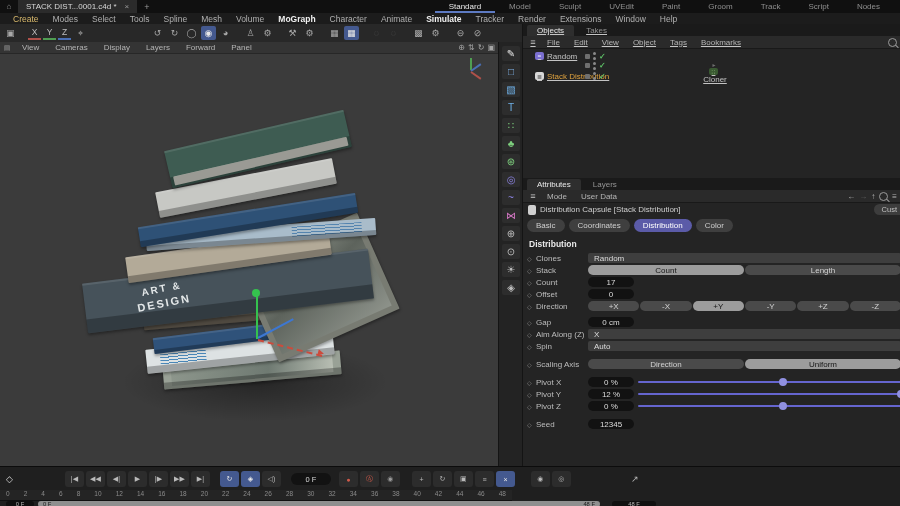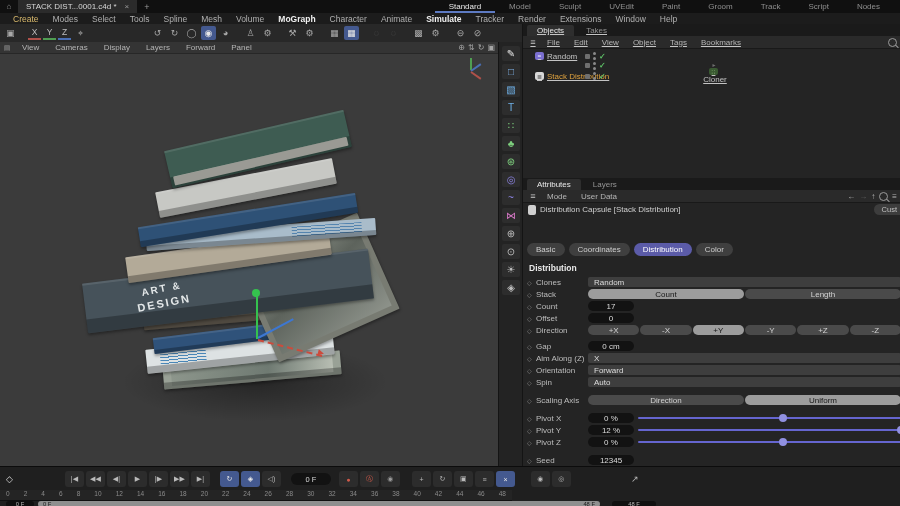--- a/index.html
+++ b/index.html
@@ -98,21 +98,21 @@
   .tsq{width:5px;height:5px;background:#6f6f6f;border-radius:1px;display:inline-block;}
   .tdots{width:3px;height:8px;position:relative;display:inline-block;}
   .tdots::before,.tdots::after{content:"";position:absolute;left:0;width:3px;height:3px;border-radius:50%;background:#8a8a8a;}
   .tdots::before{top:0;} .tdots::after{bottom:0;}
   .ocheck{color:#5fc468;font-weight:bold;font-size:8px;}
   
   #attr{position:absolute;left:0;top:154px;width:378px;}
   .objtitle{height:13px;display:flex;align-items:center;gap:4px;padding-left:5px;color:#cfcfcf;font-size:8px;position:relative;}
   .capsule{width:8px;height:10px;background:#d0d0d0;border-radius:2px;display:inline-block;}
   .custombtn{position:absolute;right:-4px;top:1px;background:#3d3d3d;border-radius:6px;padding:1px 8px;color:#c0c0c0;font-size:7.5px;}
-  .chips{display:flex;gap:4px;padding:3px 4px;margin-top:24px;}
+  .chips{display:flex;gap:4px;padding:3px 4px;}
   .chips span{background:#3f3f3f;border-radius:7px;padding:2px 9px;font-size:8px;color:#cfcfcf;}
   .chips span.active{background:#5b5ba8;color:#fff;}
   .asection{padding:4px 0 3px 6px;color:#e9e9e9;font-weight:bold;font-size:8.5px;}
   .arow{height:12px;display:flex;align-items:center;padding-left:4px;}
   .dia{color:#8f8f8f;font-size:6px;width:9px;}
   .albl{width:52px;color:#bdbdbd;font-size:8px;}
   .ctl{flex:1;display:flex;align-items:center;margin-right:0;}
   .dd{flex:1;background:#3e3e3e;height:10px;border-radius:2px;display:flex;align-items:center;padding-left:6px;color:#dcdcdc;font-size:8px;}
   .numf{width:46px;background:#121212;height:10px;border-radius:5px;display:flex;align-items:center;justify-content:center;color:#dcdcdc;font-size:8px;margin-right:4px;}
   .seg{flex:1;display:flex;gap:1px;}
@@ -462,27 +462,20 @@
         <span class="albl">Gap</span>
       <div class="ctl">
           <div class="numf">0 cm</div>
         </div>
     </div>
     <div class="arow">
       <span class="dia">◇</span>
         <span class="albl">Aim Along (Z)</span>
       <div class="ctl">
           <div class="dd">X</div>
-        </div>
-    </div>
-    <div class="arow">
-      <span class="dia">◇</span>
-        <span class="albl">Orientation</span>
-      <div class="ctl">
-          <div class="dd">Forward</div>
         </div>
     </div>
     <div class="arow">
       <span class="dia">◇</span>
         <span class="albl">Spin</span>
       <div class="ctl">
           <div class="dd">Auto</div>
         </div>
     </div>
     <div class="spacer6"></div>

